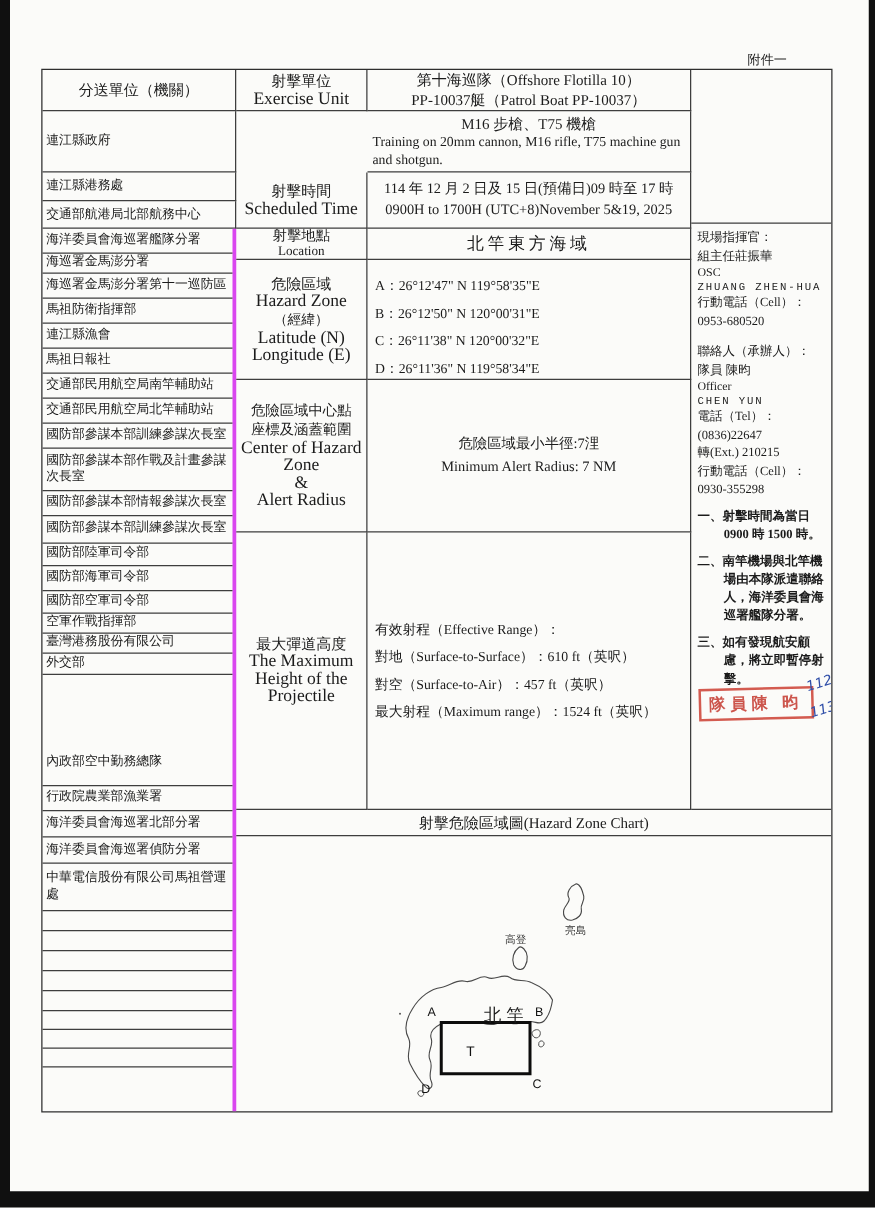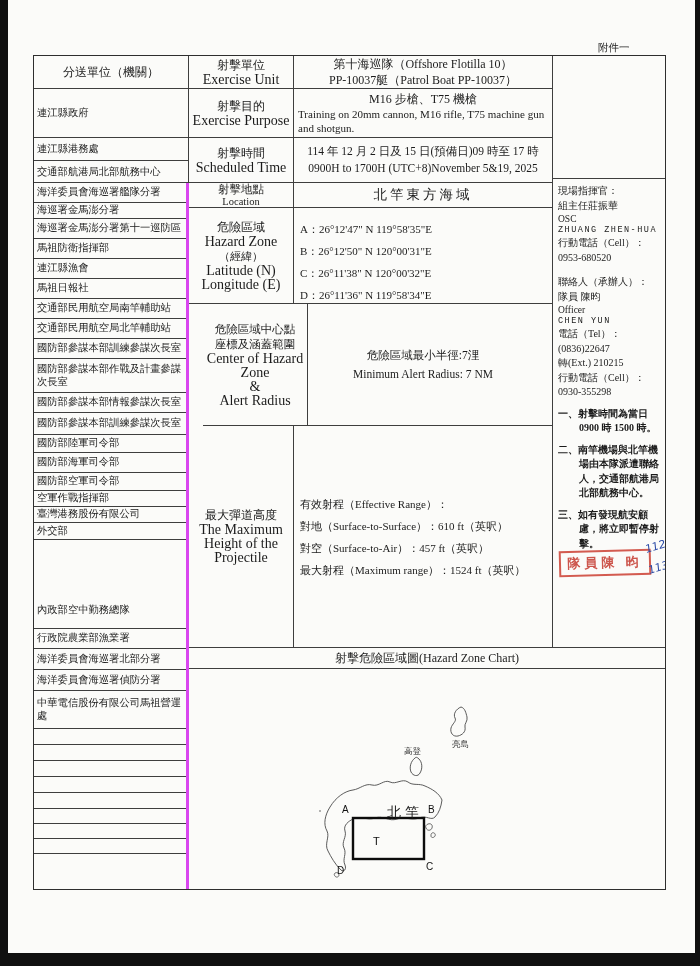--- a/index.html
+++ b/index.html
@@ -65,24 +65,20 @@
     <div class="zh-label">射擊單位</div>
     <div class="en-label">Exercise Unit</div>
   </div>
   <div class="cell ctr" style="left:260px;top:0;width:259px;height:33px;">
     <div class="unit-val">第十海巡隊（Offshore Flotilla 10）</div>
     <div class="unit-val">PP-10037艇（Patrol Boat PP-10037）</div>
   </div>
   <div class="cell norb" style="left:519px;top:0;width:112px;height:123px;"></div>
 
   <div class="cell small-left" style="left:0;top:33px;width:155px;height:49px;">連江縣政府</div>
-  <div class="cell ctr" style="left:155px;top:33px;width:105px;height:49px;">
-    <div class="zh-label">射擊目的</div>
-    <div class="en-label">Exercise Purpose</div>
-  </div>
   <div class="cell ctr" style="left:260px;top:33px;width:259px;height:49px;">
     <div class="zh-label">M16 步槍、T75 機槍</div>
     <div class="purpose-en">Training on 20mm cannon, M16 rifle, T75 machine gun and shotgun.</div>
   </div>
 
   <div class="cell small-left" style="left:0;top:82px;width:155px;height:23px;">連江縣港務處</div>
   <div class="cell small-left" style="left:0;top:105px;width:155px;height:22px;">交通部航港局北部航務中心</div>
   <div class="cell ctr" style="left:155px;top:82px;width:105px;height:45px;">
     <div class="zh-label">射擊時間</div>
     <div class="en-label">Scheduled Time</div>
@@ -142,21 +138,21 @@
     <div class="en-label">Latitude (N)</div>
     <div class="en-label">Longitude (E)</div>
   </div>
   <div class="cell coords" style="left:260px;top:152px;width:259px;height:96px;">
     <div>A：26°12'47" N 119°58'35"E</div>
     <div>B：26°12'50" N 120°00'31"E</div>
     <div>C：26°11'38" N 120°00'32"E</div>
     <div>D：26°11'36" N 119°58'34"E</div>
   </div>
 
-  <div class="cell ctr" style="left:169px;top:248px;width:105px;height:122px;font-family:Liberation Serif, serif;">
+  <div class="cell ctr" style="left:155px;top:248px;width:105px;height:122px;font-family:Liberation Serif, serif;">
     <div class="zh-label" style="font-size:11.5px;">危險區域中心點</div>
     <div class="zh-label" style="font-size:11.5px;">座標及涵蓋範圍</div>
     <div class="en-label">Center of Hazard</div>
     <div class="en-label">Zone</div>
     <div class="en-label">&amp;</div>
     <div class="en-label">Alert Radius</div>
   </div>
   <div class="cell ctr center-lines" style="left:260px;top:248px;width:259px;height:122px;">
     <div>危險區域最小半徑:7浬</div>
     <div>Minimum Alert Radius: 7 NM</div>
@@ -186,21 +182,21 @@
     <div class="b">聯絡人（承辦人）：</div>
     <div>隊員 陳昀</div>
     <div class="en">Officer</div>
     <div class="sp">CHEN YUN</div>
     <div class="b">電話（Tel）：</div>
     <div>(0836)22647</div>
     <div>轉(Ext.) 210215</div>
     <div class="b">行動電話（Cell）：</div>
     <div>0930-355298</div>
     <div class="note">一、射擊時間為當日0900 時 1500 時。</div>
-    <div class="note">二、南竿機場與北竿機場由本隊派遣聯絡人，交通部航港局北部航務中心。</div>
+    <div class="note">二、南竿機場與北竿機場由本隊派遣聯絡人，海洋委員會海巡署艦隊分署。</div>
     <div class="note">三、如有發現航安顧慮，將立即暫停射擊。</div>
     <div class="stamp">隊員陳 昀</div>
     <div class="hand h1">1127</div>
     <div class="hand h2">1130</div>
   </div>
 
   <div class="cell ctr norb chart-hdr" style="left:155px;top:592px;width:476px;height:21px;">
     <div>射擊危險區域圖(Hazard Zone Chart)</div>
   </div>
 

